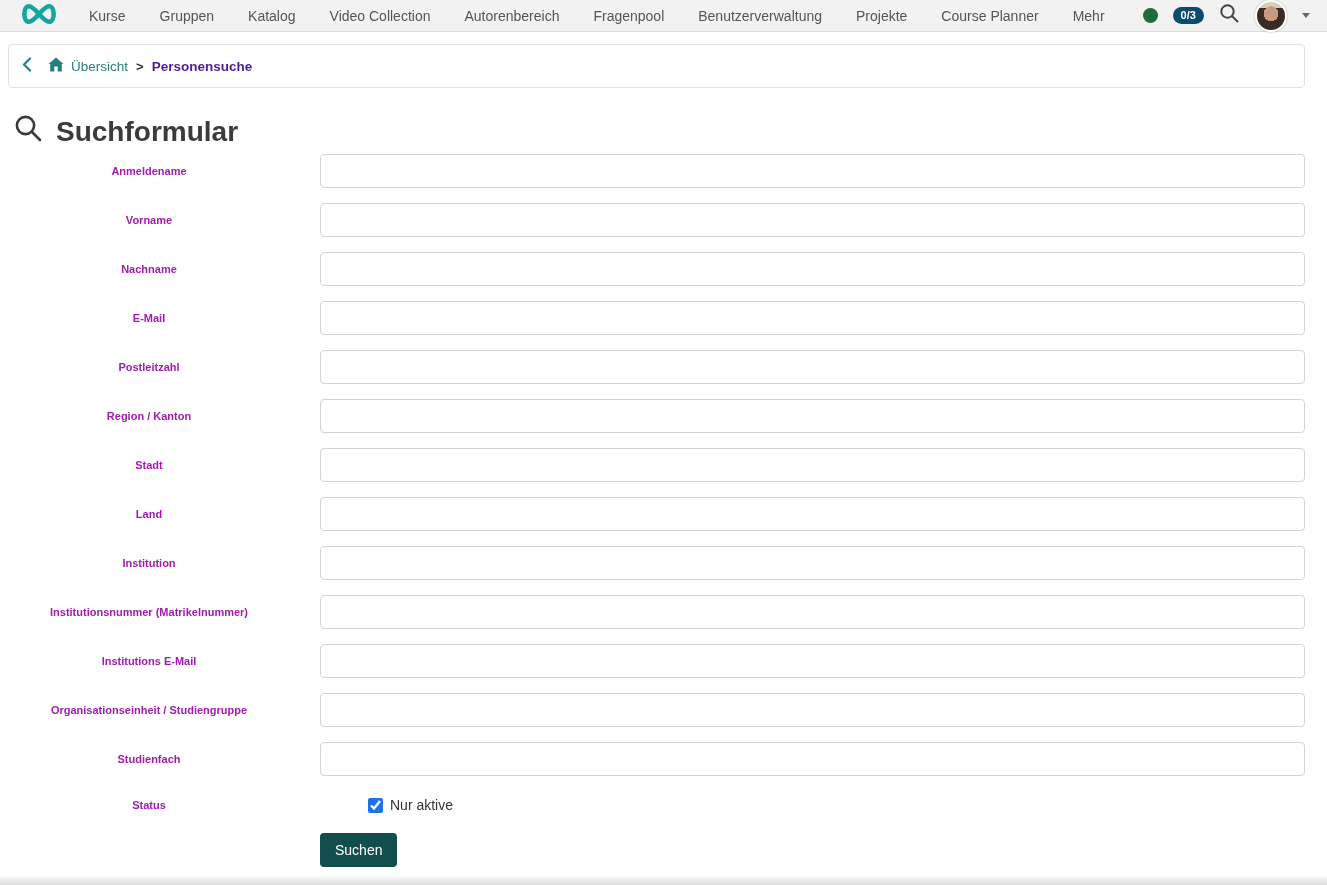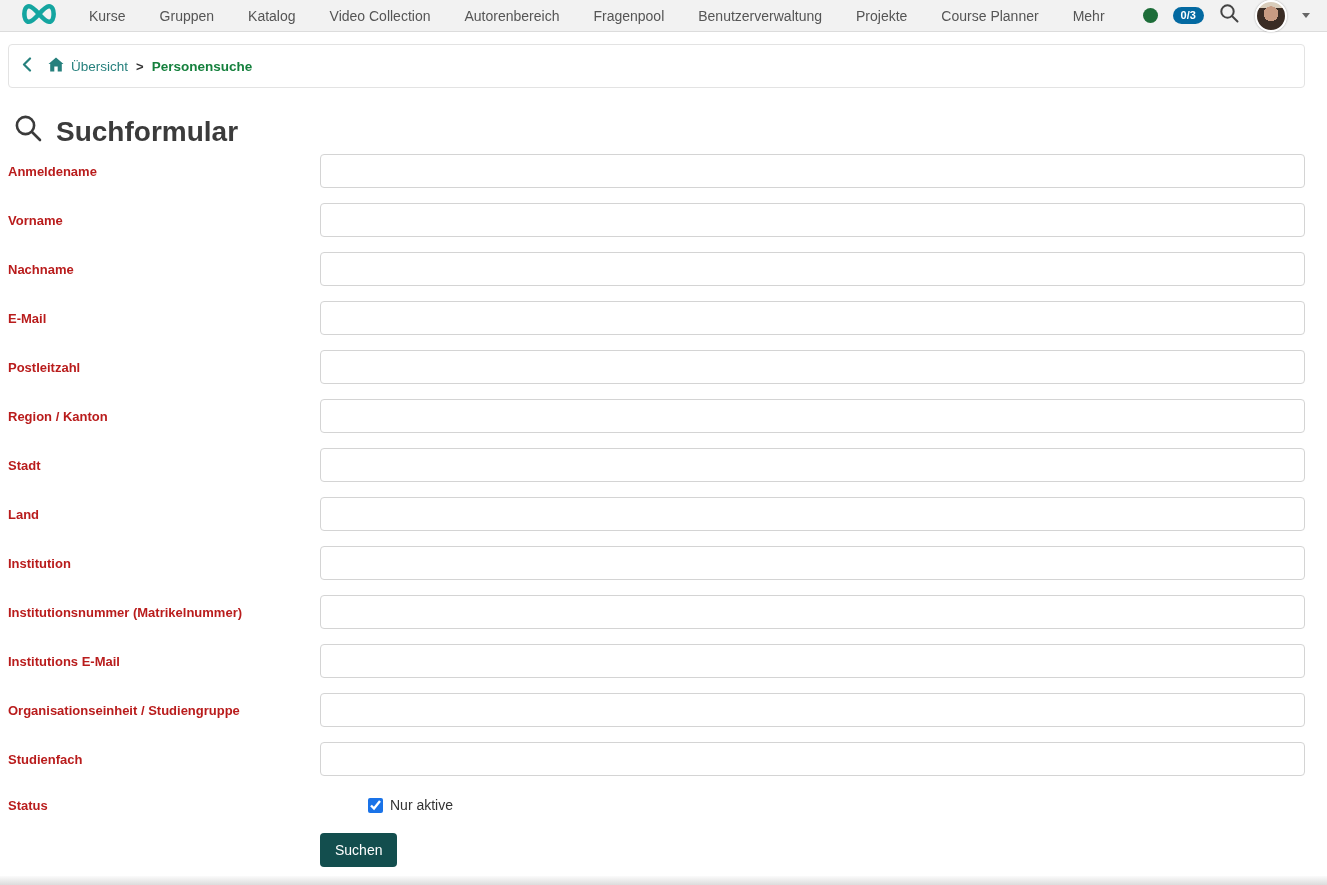--- a/index.html
+++ b/index.html
@@ -22,21 +22,21 @@
   }
   .nav-more { display:flex; gap:13px; }
   .caret-down {
     width:0; height:0; border-left:4.5px solid transparent;
     border-right:4.5px solid transparent; border-top:5px solid #666;
     display:inline-block;
   }
   .topbar-right { margin-left:auto; display:flex; align-items:center; gap:15px; }
   .presence-dot { width:15px; height:15px; border-radius:50%; background:#1d6d39; }
   .counter-badge {
-    background:#0369a1; color:#fff; font-size:11px; font-weight:bold;
+    background:#0c4a6e; color:#fff; font-size:11px; font-weight:bold;
     border-radius:10px; padding:2px 8px; line-height:13px;
   }
   .search-btn { display:flex; align-items:center; cursor:pointer; }
   .avatar {
     width:32px; height:32px; border-radius:50%;
     border:2px solid #fff; box-shadow:0 0 2px rgba(0,0,0,.35);
     background:
       radial-gradient(circle at 50% 42%, #c79b82 0 34%, rgba(199,155,130,0) 35%),
       linear-gradient(180deg, #d9cdbb 0 22%, #3a2c24 23% 100%);
     cursor:pointer;
@@ -45,35 +45,35 @@
   
   .breadcrumb {
     margin:12px 22px 0 8px; height:44px; border:1px solid #e3e3e3;
     border-radius:4px; display:flex; align-items:center; padding:0 13px;
     font-size:13.5px; background:#fff;
   }
   .crumb-back { display:flex; align-items:center; margin-right:16px; cursor:pointer; }
   .crumb-home { display:flex; align-items:center; gap:7px; color:#26807d; cursor:pointer; }
   .crumb-link { color:#26807d; text-decoration:none; }
   .crumb-sep { margin:0 8px; color:#333; font-weight:600; font-size:13px; }
-  .crumb-current { font-weight:bold; color:#15803d; }
+  .crumb-current { font-weight:bold; color:#4c1d95; }
 
   
   .page-heading {
     margin:26px 0 4px; padding-left:14px;
     display:flex; align-items:center; gap:13px;
     font-size:28px; font-weight:bold; color:#3b3b3b;
   }
 
   
   .search-form { padding:0 22px 0 8px; }
   .row { display:flex; align-items:center; margin-bottom:15px; }
   .lbl {
-    width:312px; padding-right:30px; flex-shrink:0; text-align:left;
-    font-weight:bold; font-size:13px; color:#b91c1c;
+    width:312px; padding-right:30px; flex-shrink:0; text-align:center;
+    font-weight:bold; font-size:11px; color:#a21caf;
   }
   .txt {
     flex:1; height:34px; border:1px solid #d4d4d4; border-radius:4px;
     padding:0 10px; font-size:14px; font-family:"Liberation Sans",sans-serif;
     background:#fff; outline:none;
   }
   .status-row { margin-top:21px; margin-bottom:20px;gap:48px; }
   .checkbox-wrap { display:flex; align-items:center; gap:7px; font-size:14px; color:#333; }
   .checkbox-wrap input {
     width:15px; height:15px; accent-color:#1a73e8; margin:0; cursor:pointer;

